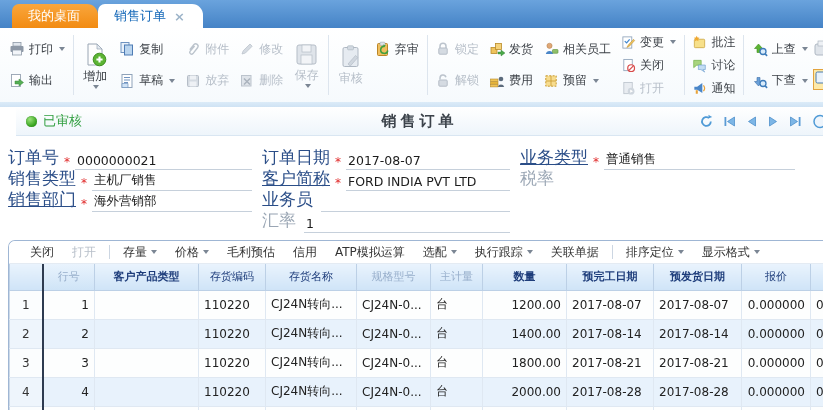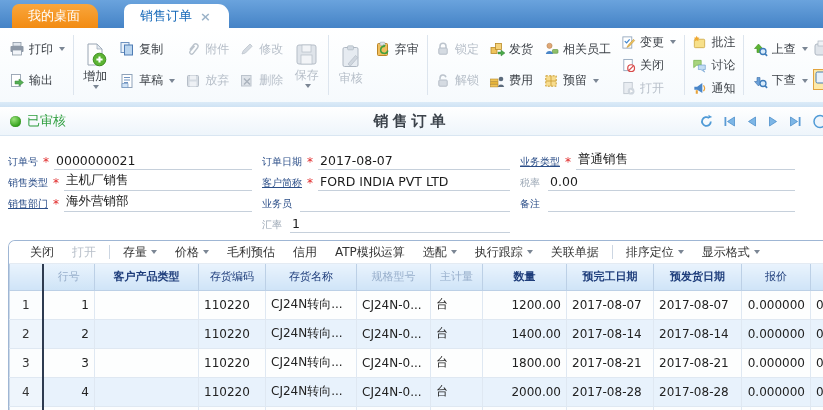--- a/index.html
+++ b/index.html
@@ -6,48 +6,48 @@
   html,body { background:#fff; }
   .screen {
     position:relative; width:823px; height:410px; overflow:hidden;
     font-family:"DejaVu Sans","Liberation Sans",sans-serif; font-size:12px; color:#33393f;
     background:#fff;
   }
   
   .tabbar { height:28px; background:linear-gradient(#6aa3dd,#4583c6); display:flex; align-items:flex-end; padding-left:12px; }
   .tab { height:24px; display:flex; align-items:center; gap:8px; padding:0 18px 0 16px;
          border-radius:7px 11px 0 0; font-size:13px; cursor:default; }
-  .tab-desktop { background:linear-gradient(#f9a63c,#f28b12); color:#fff; margin-right:26px;font-family:Liberation Serif, serif; }
+  .tab-desktop { background:linear-gradient(#f9a63c,#f28b12); color:#fff; margin-right:0;font-family:Liberation Serif, serif; }
   .tab-active { background:#fff; color:#1568b8; }
   .tab-close { color:#9db4c9; font-weight:bold; font-size:13px; line-height:1; }
   
   .ribbon { height:74px; background:linear-gradient(#ffffff,#f6fafd); display:flex; align-items:stretch; padding:2px 0 2px 4px; }
   .ribbon-edge { height:5px; background:linear-gradient(#dcebf8,#cfe3f4); }
   .rgroup { display:flex; flex-direction:column; justify-content:space-evenly; padding:0 5px; }
   .rgroup.top { justify-content:flex-start; padding-top:7px; }
   .rbtn { display:flex; align-items:center; gap:4px; height:24px; white-space:nowrap; color:#3a3f45; cursor:default; }
   .rbtn.dis { color:#b7bfc9; }
   .rbig { display:flex; flex-direction:column; align-items:center; justify-content:center; padding:0 6px; white-space:nowrap; color:#3a3f45; }
   .rbig.dis { color:#b7bfc9; }
   .rsep { width:1px; background:#dde5ee; margin:5px 3px; }
   .caret { width:0; height:0; border-left:3.5px solid transparent; border-right:3.5px solid transparent; border-top:4px solid #7b8694; margin-left:2px; }
   .ic { flex:0 0 auto; }
   .redge { margin-left:auto; width:30px; overflow:hidden; display:flex; flex-direction:column; justify-content:space-evenly; }
   .togglebox { border:1px solid #e2a33d; background:#fde9a9; padding:1px 1px 0 1px; width:26px; }
   
-  .titlebar { position:relative; height:29px; background:linear-gradient(#ffffff,#eef5fb); border-bottom:1px solid #d9e6f2; display:flex; align-items:center; padding:0 6px 0 10px; }
+  .titlebar { position:relative; height:29px; background:linear-gradient(#ffffff,#eef5fb); border-bottom:1px solid #d9e6f2; display:flex; align-items:center; padding:0 6px 0 10px;margin-left:16px; }
   .status { display:flex; align-items:center; gap:6px; color:#2f9e3f; font-size:13px; }
   .dot { width:11px; height:11px; border-radius:50%; background:radial-gradient(circle at 35% 30%,#9be37b,#3aa622 65%,#2c8718); box-shadow:inset 0 0 1px #1f7a12; }
   .doc-title { position:absolute; left:0; right:0; text-align:center; font-size:15px; font-weight:bold; color:#3c434b; letter-spacing:4px; }
   .navbtns { margin-left:auto; display:flex; align-items:center; gap:9px; margin-right:-10px; }
   
   .formarea { height:104px; padding:13px 28px 0 8px; display:grid; grid-template-columns:244px 248px 1fr; column-gap:10px; }
   .fcol { display:flex; flex-direction:column; }
   .field { display:flex; align-items:flex-end; height:21px; }
-  .flabel { color:#2b4e88; font-size:10px; padding-bottom:1px; white-space:nowrap; }
+  .flabel { color:#2b4e88; font-size:17px; padding-bottom:1px; white-space:nowrap; }
   .flabel.link { text-decoration:underline; }
   .flabel.grey { color:#9aa6b4; }
   .freq { color:#e02a2a; width:16px; text-align:center; padding-bottom:1px; }
   .fgap { width:8px; }
   .fval { flex:1; border-bottom:1px solid #c6d0db; color:#1c1c1c; font-size:12.5px; padding:0 2px 1px 2px; min-height:16px; white-space:nowrap; overflow:hidden; }
   
   .gridpanel { margin-left:8px; height:170px; border:1px solid #9fb6d4; border-right:none; border-bottom:none; border-radius:7px 0 0 0; overflow:hidden; background:#fff; }
   .gridtools { height:23px; display:flex; align-items:center; padding:0 4px 0 12px; gap:0; background:#fff; border-bottom:1px solid #e4ebf3; }
   .gtool { display:flex; align-items:center; padding:0 9px; color:#333; white-space:nowrap; cursor:default; }
   .gtool.dis { color:#b7bfc9; }
@@ -423,26 +423,20 @@
     </div>
     <div class="fcol">
       <div class="field">
         <span class="flabel link">业务类型</span>
         <span class="freq">*</span>
         <span class="fval">普通销售</span>
       </div>
       <div class="field">
         <span class="flabel grey">税率</span>
         <span class="fgap"></span>
-        <span class="fval">0.00</span>
-      </div>
-      <div class="field">
-        <span class="flabel">备注</span>
-        <span class="fgap"></span>
-        <span class="fval"></span>
       </div>
     </div>
   </div>
 
   <div class="gridpanel">
     <div class="gridtools">
       <span class="gtool">关闭</span>
       <span class="gtool dis">打开</span>
       <span class="gsep"></span>
       <span class="gtool">

